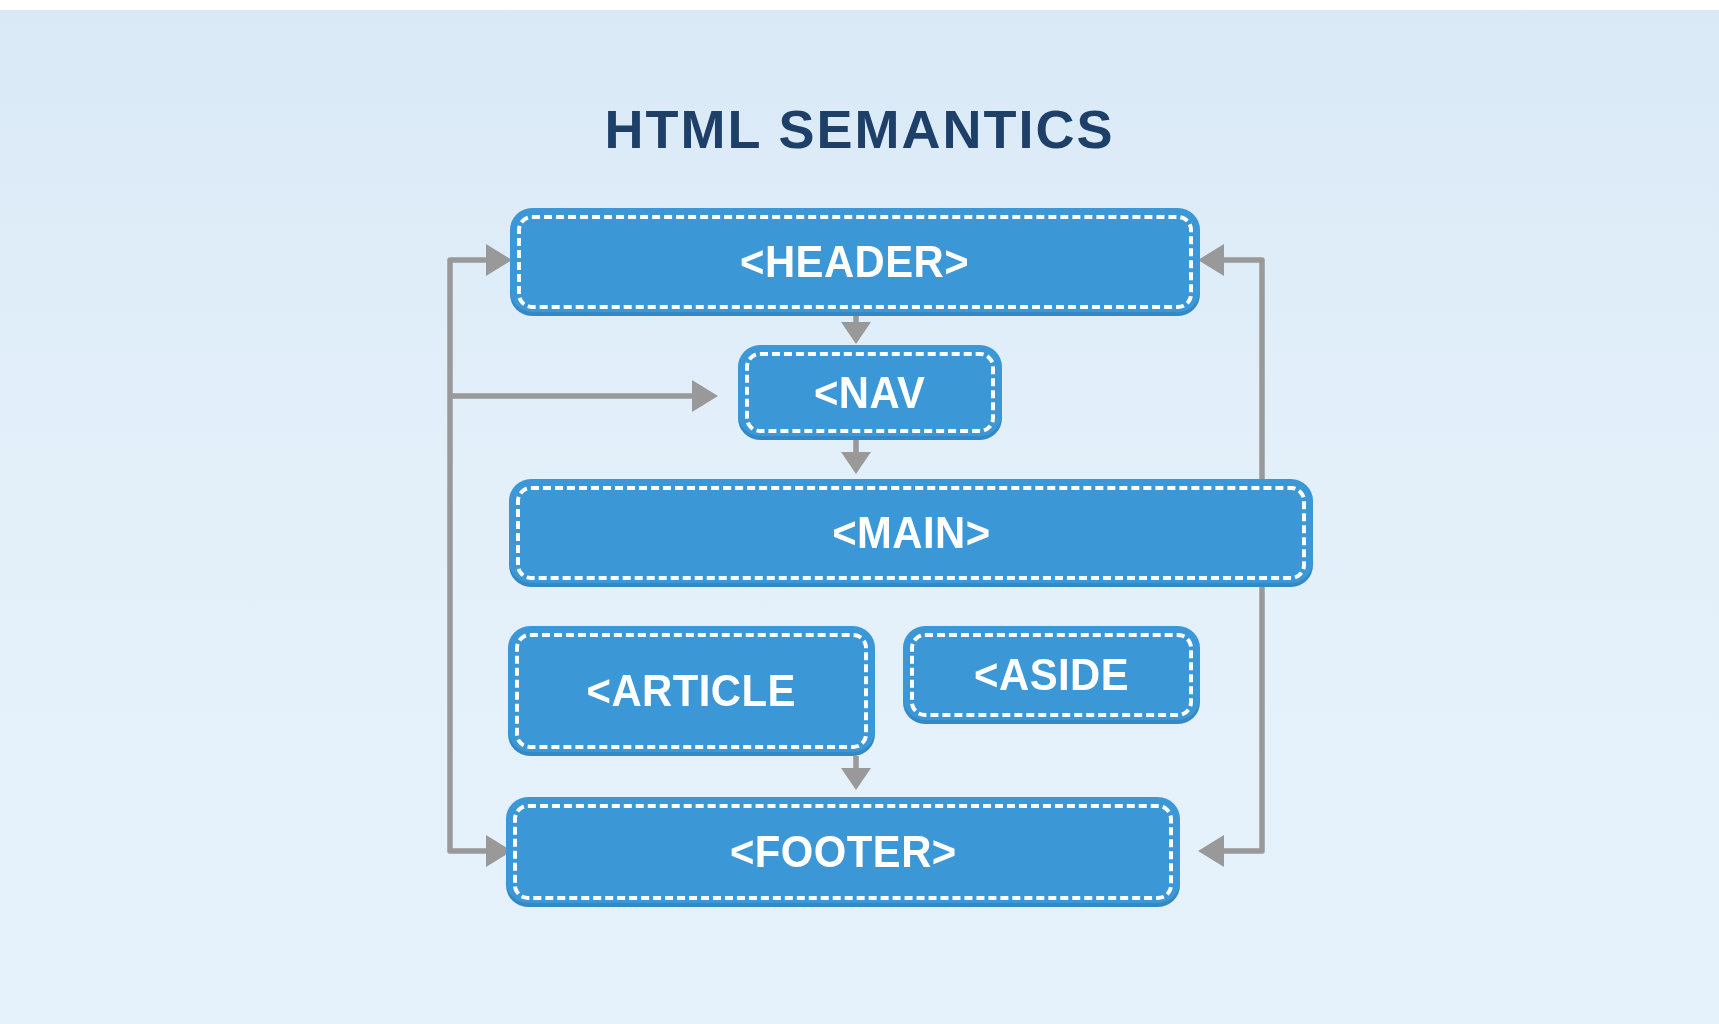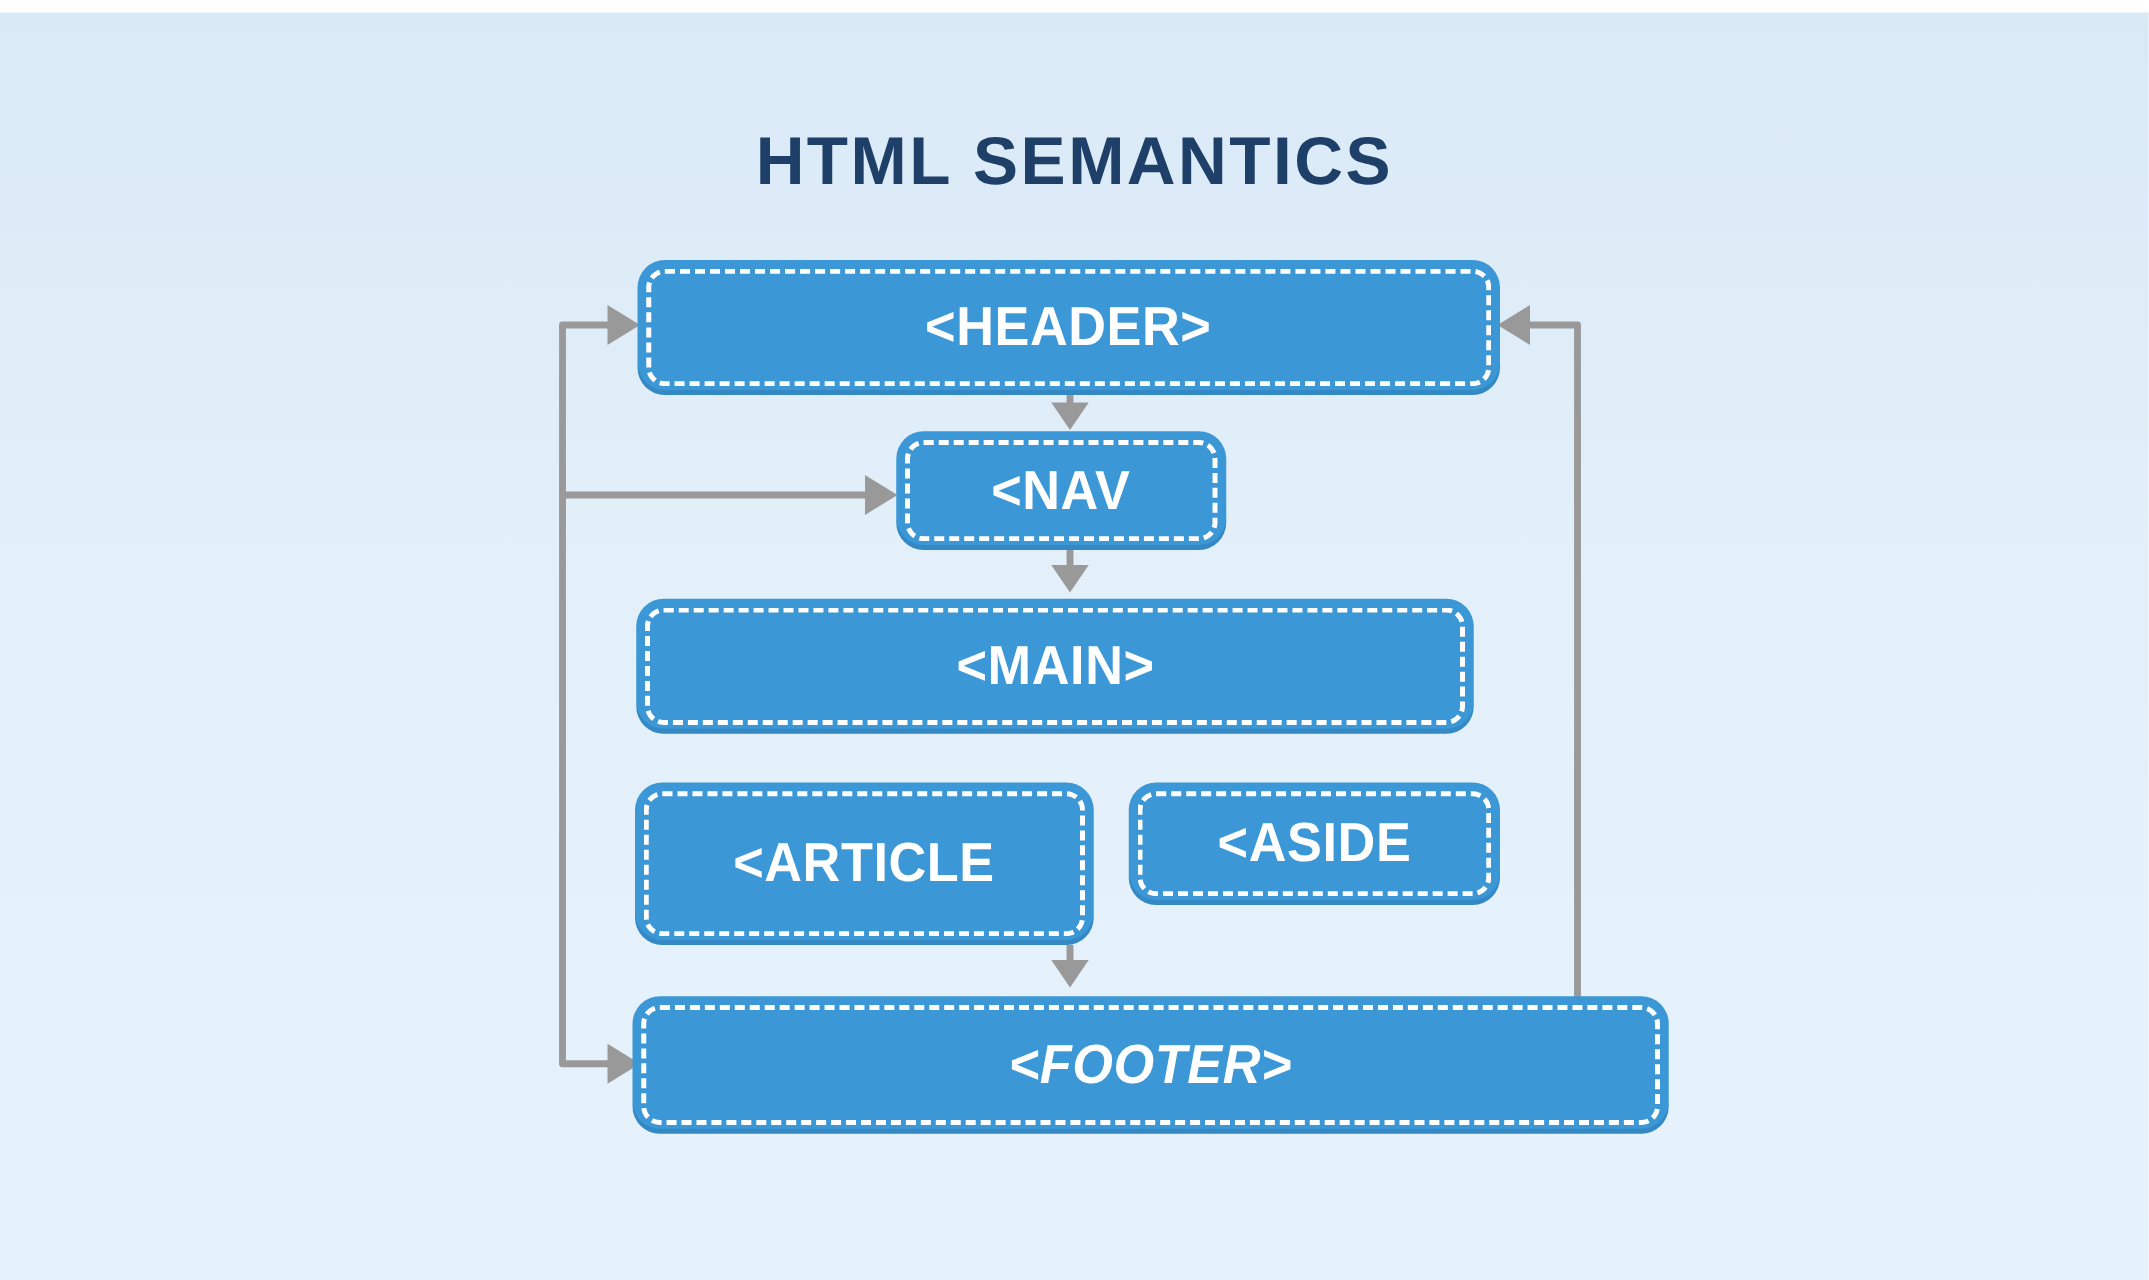--- a/index.html
+++ b/index.html
@@ -52,25 +52,25 @@
   .label {
     position: relative;
     color: #ffffff;
     font-size: 44px;
     font-weight: bold;
     letter-spacing: 0.5px;
     transform: scaleX(0.95);
     white-space: nowrap;
   }
   .n-header  { left: 510px; top: 198px; width: 690px; height: 108px; text-align: right; }
-  .n-nav     { left: 717px; top: 335px; width: 264px; height:  95px; }
-  .n-main    { left: 509px; top: 469px; width: 670px; height: 108px; text-align: right; }
+  .n-nav     { left: 738px; top: 335px; width: 264px; height:  95px; }
+  .n-main    { left: 509px; top: 469px; width: 804px; height: 108px; text-align: right; }
   .n-article { left: 508px; top: 616px; width: 367px; height: 130px; }
   .n-aside   { left: 903px; top: 616px; width: 297px; height: 98px; }
-  .n-footer  { left: 506px; top: 787px; width: 829px; height: 110px; font-style: italic; }
+  .n-footer  { left: 506px; top: 787px; width: 674px; height: 110px; }
 </style>
 </head>
 <body>
 
 <div class="stage">
 
   <div class="title">HTML SEMANTICS</div>
 
   <svg class="arrows" width="1719" height="1024" viewBox="0 0 1719 1024" xmlns="http://www.w3.org/2000/svg">
     <g stroke="#999999" stroke-width="5.5" fill="none" stroke-linejoin="round" stroke-linecap="butt">

